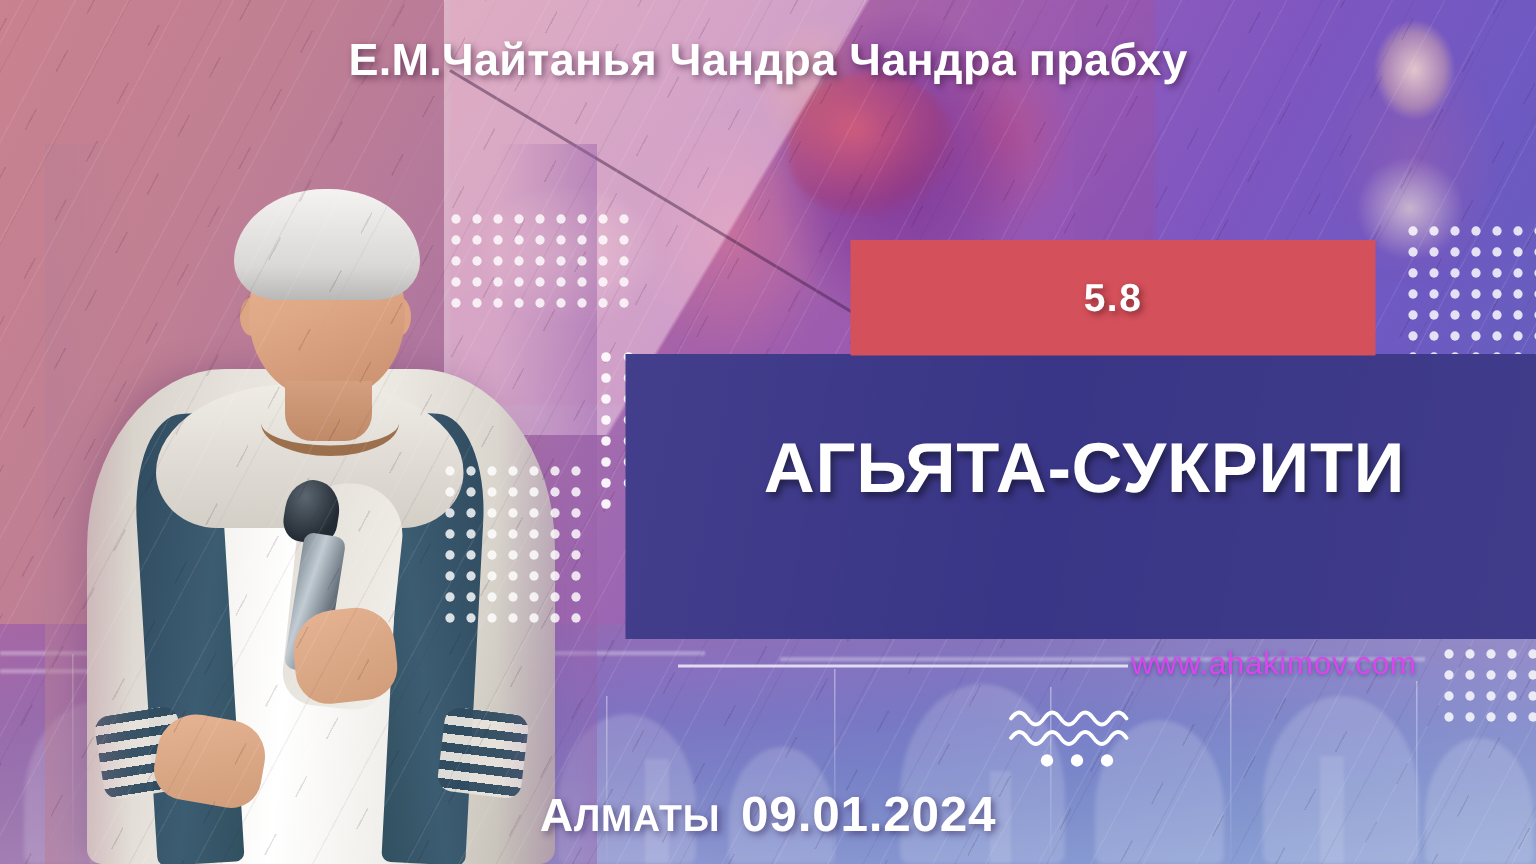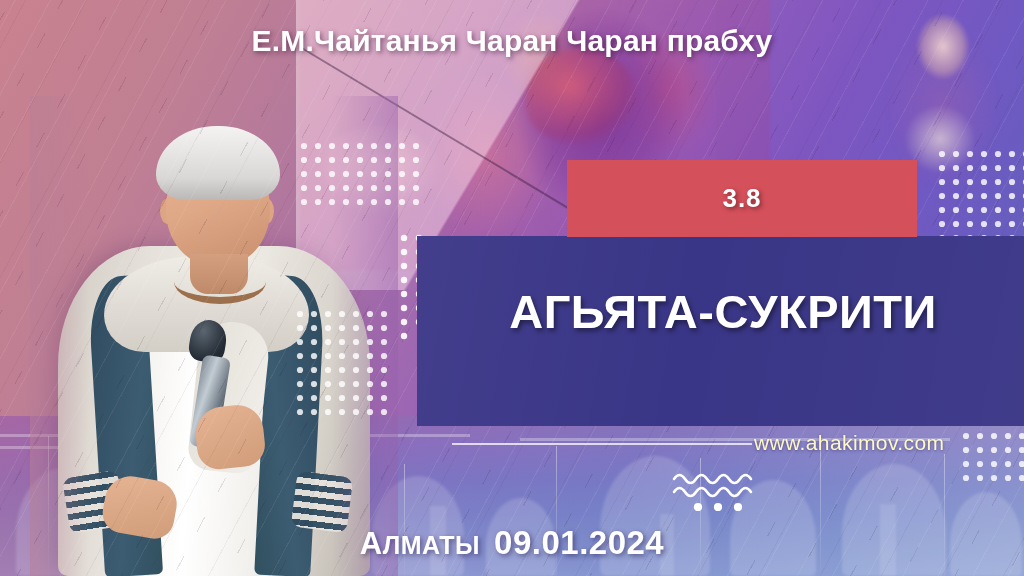--- a/index.html
+++ b/index.html
@@ -237,21 +237,21 @@
 
   
   .url-rule {
     position:absolute;
     left:452px; top:443px; width:300px; height:2px;
     background:rgba(255,255,255,0.75);
   }
   .url-text {
     position:absolute;
     left:754px; top:431px;
-    color:#fef9c3;
+    color:#d946ef;
     font-size:21px;
     letter-spacing:0.4px;
     text-shadow:0 1px 3px rgba(40,30,90,0.5);
     white-space:nowrap;
   }
 
   
   .ornament { position:absolute; left:672px; top:470px; width:92px; height:44px; }
 
   
@@ -504,24 +504,24 @@
   </svg>
 
   <svg class="dots" style="left:962px; top:418px;" width="64" height="68">
     <rect width="64" height="68" fill="url(#dg1)"></rect>
   </svg>
 
   <div class="panel-dark">
     <div class="sheen"></div>
   </div>
 
-  <div class="speaker-name">Е.М.Чайтанья Чаран Чаран прабху</div>
+  <div class="speaker-name">Е.М.Чайтанья Чандра Чандра прабху</div>
 
   <div class="verse-box">
-    <div class="verse-num">3.8</div>
+    <div class="verse-num">5.8</div>
   </div>
 
   <div class="title-main">АГЬЯТА-СУКРИТИ</div>
 
   <div class="url-rule"></div>
   <div class="url-text">www.ahakimov.com</div>
 
   <svg class="ornament" viewBox="0 0 92 44">
     <path d="M2,9 q5.5,-8 11,0 t11,0 t11,0 t11,0 t11,0 t11,0 t11,0" fill="none" stroke="#ffffff" stroke-width="2.6" stroke-linecap="round"></path>
     <path d="M2,22 q5.5,-8 11,0 t11,0 t11,0 t11,0 t11,0 t11,0 t11,0" fill="none" stroke="#ffffff" stroke-width="2.6" stroke-linecap="round"></path>

